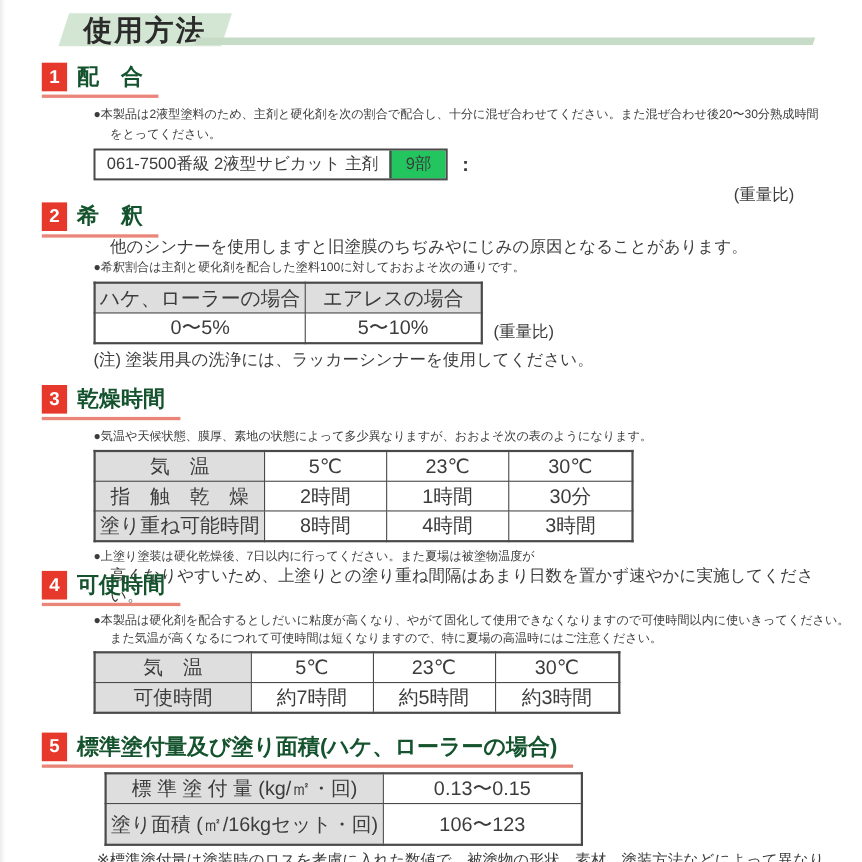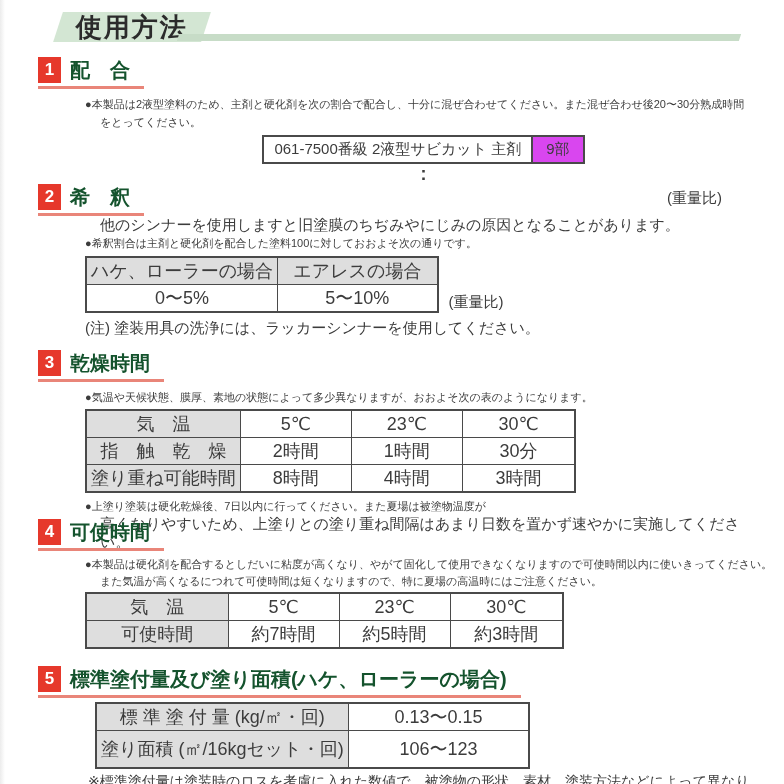--- a/index.html
+++ b/index.html
@@ -37,26 +37,26 @@
   .note-line { font-size:15px; line-height:18px; }
 
   
   table { border-collapse:collapse; border:2px solid #4a4a4a; }
   th, td { border:1px solid #4a4a4a; font-size:18px; font-weight:normal;
     text-align:center; height:21px; padding:1px 4px; white-space:nowrap; }
   th { background:#dedede; }
   td { background:#ffffff; }
 
   
-  .mix-row { display:flex; align-items:center; margin-top:4px;flex-direction:column; }
+  .mix-row { display:flex; align-items:center; margin-top:4px; }
   .mix-box { display:flex; align-items:stretch; border:2px solid #4a4a4a; height:29px; }
   .mix-label { display:flex; align-items:center; padding:0 10px; font-size:15px;
     white-space:nowrap; background:#ffffff; }
   .mix-ratio { display:flex; align-items:center; padding:0 13px; font-size:15px;
-    background:#d946ef; white-space:nowrap; }
+    background:#22c55e; white-space:nowrap; }
   .mix-ratio.left-div { border-left:2px solid #4a4a4a; }
   .mix-ratio.right-div { border-right:2px solid #4a4a4a; }
   .mix-colon { font-size:18px; font-weight:bold; margin:0 13px; }
   .weight-right { width:684px; text-align:right; font-size:15px; margin-top:4px; }
 
   
   .tbl-row { display:flex; align-items:flex-end; gap:10px; margin-top:4px; }
   .side-note { font-size:15px; line-height:22px; }
 
   .mt6 { margin-top:6px; }

